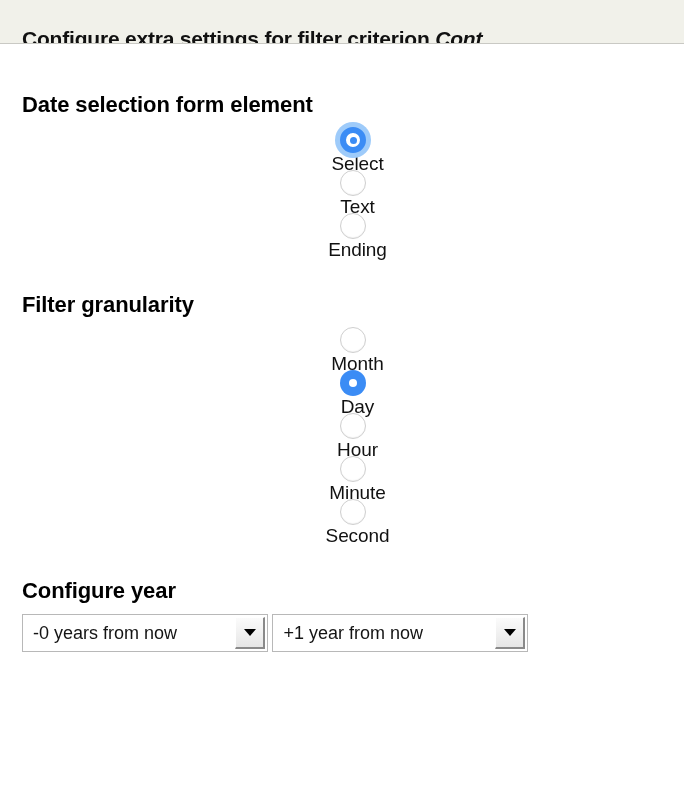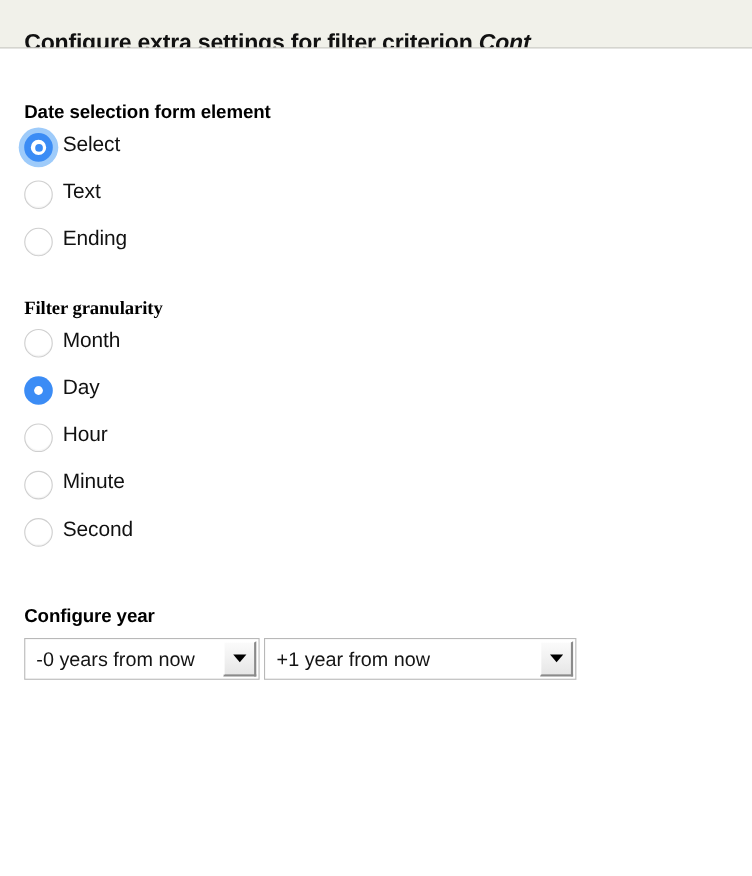--- a/index.html
+++ b/index.html
@@ -38,38 +38,39 @@
   .titlebar-text .crit {
     font-style: italic;
   }
 
   
   .content {
     padding: 0 0 0 22px;
   }
 
   .section-heading {
-    font-size: 17px;
+    font-size: 22px;
     font-weight: bold;
     color: #000000;
     letter-spacing: -0.1px;
   }
 
   #sec-date-heading  { margin-top: 48px; }
-  #sec-gran-heading  { margin-top: 20px; font-family: Liberation Serif, serif; }
+  #sec-gran-heading  { margin-top: 36px; }
   #sec-start-heading { margin-top: 36px; }
   #sec-end-heading   { margin-top: 38px; }
 
   
   .radio-group { margin-top: 9px; }
 
   .radio-row {
     display: flex;
-    align-items: flex-start;
+    align-items: center;
     height: 43px;
+    flex-direction: column;
   }
   .radio-row .radio-label {
     font-size: 19px;
     color: #111111;
     margin-left: 9px;
     letter-spacing: -0.1px;
   }
 
   
   .radio {
@@ -149,22 +150,22 @@
     align-items: center;
     justify-content: center;
   }
   .select .caret {
     width: 0;
     height: 0;
     border-left: 6px solid transparent;
     border-right: 6px solid transparent;
     border-top: 7px solid #000000;
   }
-  #select-start { width: 214px; }
-  #select-end   { width: 284px; }
+  #select-start { width: 246px; }
+  #select-end   { width: 256px; }
 </style>
 </head>
 <body>
 
 <div class="titlebar">
   <div class="titlebar-text"><span>Configure extra settings for filter criterion </span><span class="crit">Cont</span></div>
 </div>
 
 <div class="content">
 

